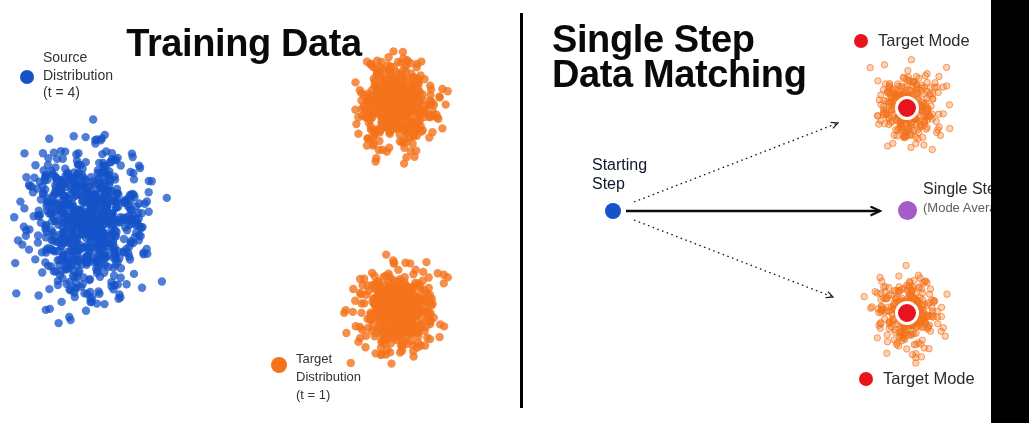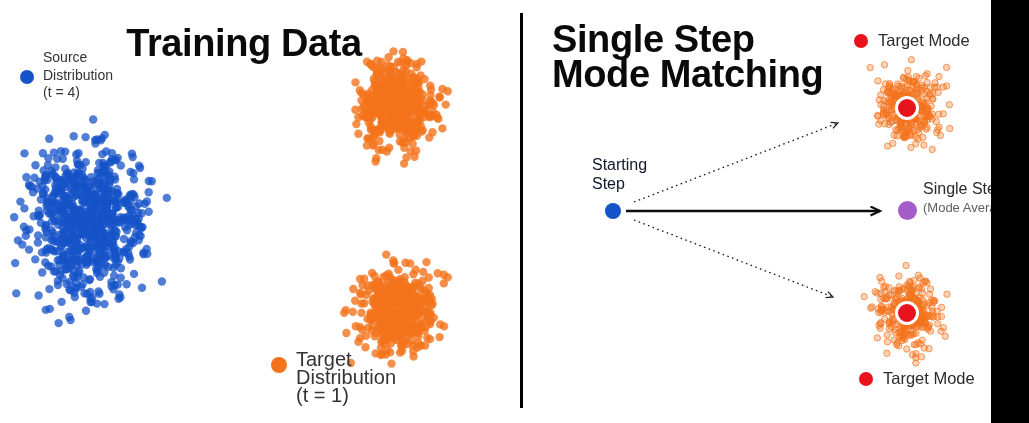--- a/index.html
+++ b/index.html
@@ -12,21 +12,21 @@
   .arrows-layer{z-index:3;}
 
   
   .title{position:absolute;font-weight:700;color:#0a0a0a;font-size:38px;line-height:35px;letter-spacing:-0.4px;z-index:4;}
   .title-left{left:89px;top:26px;width:310px;text-align:center;}
   .title-right{left:552px;top:22px;text-align:left;}
 
   
   .label{position:absolute;color:#333333;font-size:14px;line-height:17.5px;z-index:4;}
   .source-legend-text{left:43px;top:49px;}
-  .target-legend-text{left:296px;top:350px;font-size:20px;line-height:18px;}
+  .target-legend-text{left:296px;top:350px;font-size:13px;line-height:18px;}
   .starting-point-text{left:592px;top:155px;font-size:16px;line-height:19px;color:#0f172a;}
   .target-mode-top-text{left:878px;top:32px;font-size:16.5px;color:#2b2b2b;white-space:nowrap;}
   .target-mode-bottom-text{left:883px;top:370px;font-size:16.5px;color:#2b2b2b;white-space:nowrap;}
   .prediction-text{left:923px;top:179px;font-size:16px;line-height:19px;color:#2b2b2b;white-space:nowrap;}
   .prediction-sub{font-size:13px;color:#5f5f5f;line-height:16px;margin-top:2px;white-space:nowrap;}
 
   
   .dot{position:absolute;border-radius:50%;z-index:5;}
   .dot-source-legend{left:20px;top:70px;width:14px;height:14px;background:#1553c8;}
   .dot-target-legend{left:271px;top:357px;width:16px;height:16px;background:#f4731c;}
@@ -2323,21 +2323,21 @@
   <div class="label target-legend-text">
     <div>Target</div>
     <div>Distribution</div>
     <div>(t = 1)</div>
   </div>
 
   <div class="divider"></div>
 
   <div class="title title-right">
     <div>Single Step</div>
-    <div>Mode Matching</div>
+    <div>Data Matching</div>
   </div>
 
   <div class="label starting-point-text">
     <div>Starting</div>
     <div>Step</div>
   </div>
   <span class="dot dot-starting"></span>
 
   <svg class="arrows-layer" viewBox="0 0 1029 423">
     <defs>

